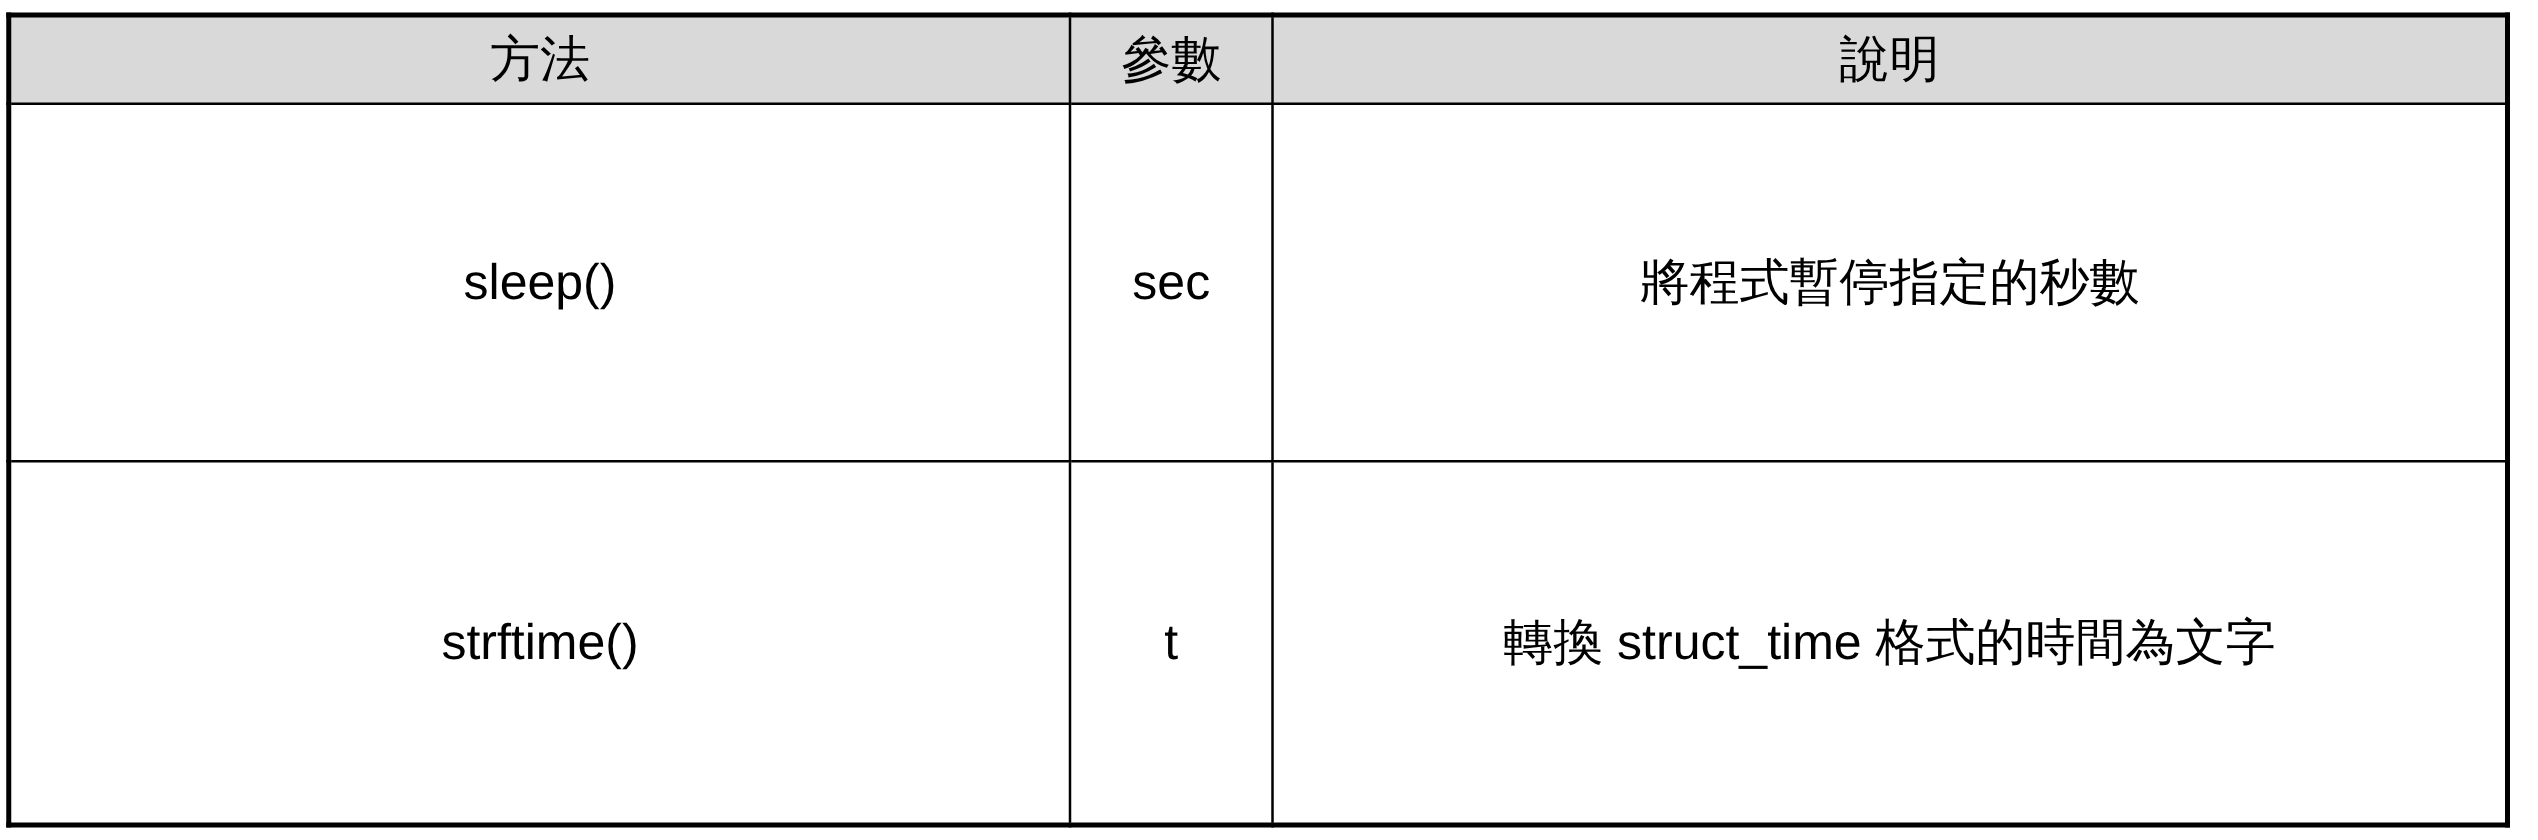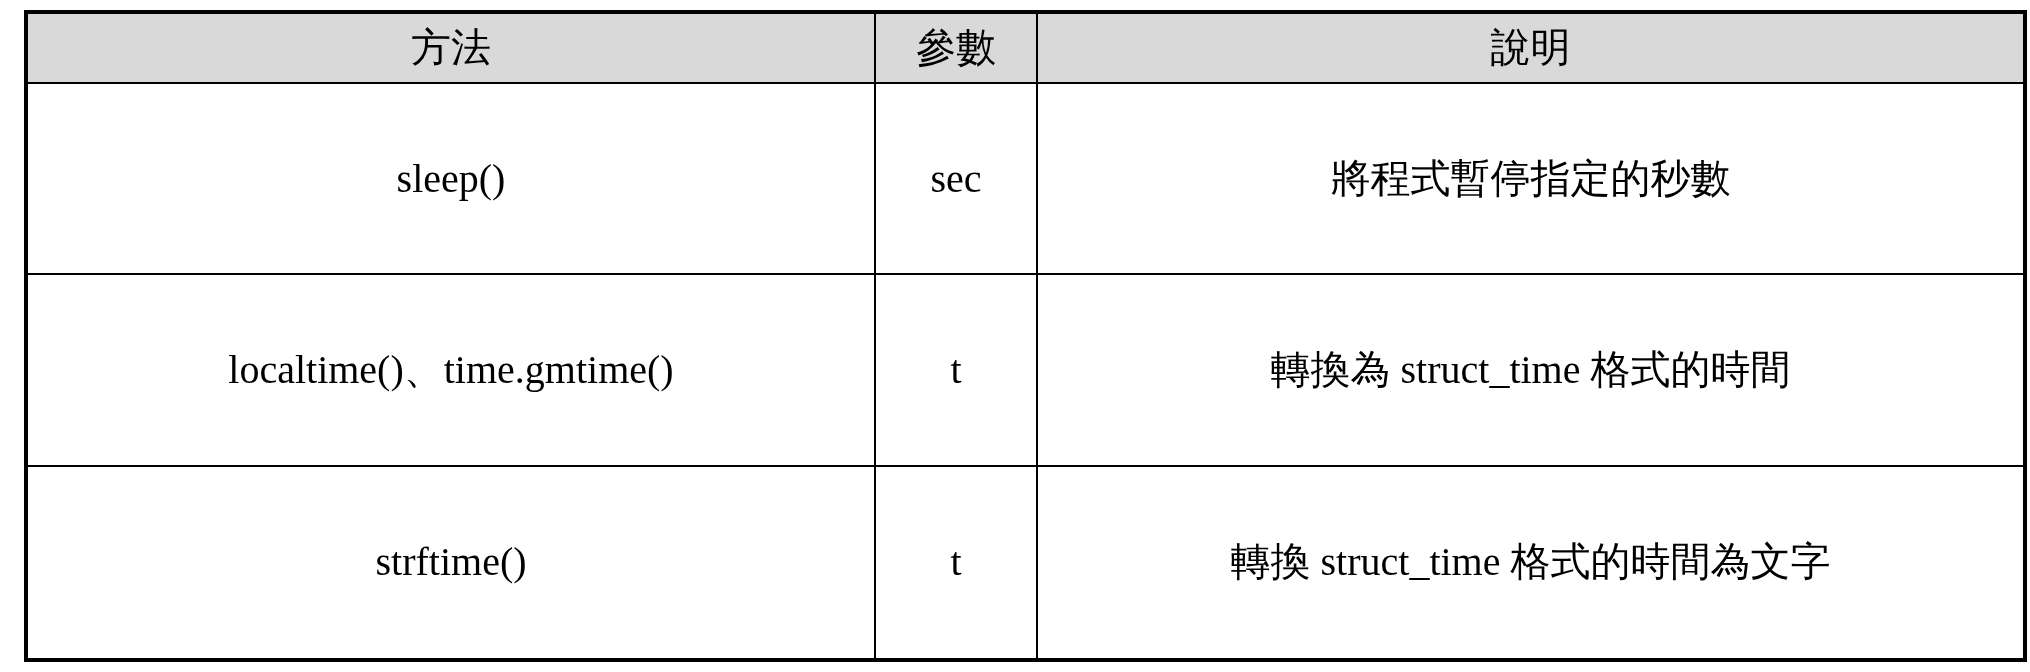--- a/index.html
+++ b/index.html
@@ -8,26 +8,25 @@
     background: #ffffff;
   }
   body {
     width: 2030px;
     height: 672px;
     font-family: "Liberation Sans", "DejaVu Sans", sans-serif;
     overflow: hidden;
   }
   .table-wrap {
     position: absolute;
-    left: 24px;
+    left: 5px;
     top: 10px;
     width: 1999px;
     height: 652px;
     box-sizing: border-box;
-    font-family: Liberation Serif, serif;
   }
   table.methods-table {
     border-collapse: collapse;
     width: 100%;
     height: 100%;
     table-layout: fixed;
     border: 4px solid #000000;
   }
   table.methods-table col.col-method  { width: 849px; }
   table.methods-table col.col-param   { width: 162px; }
@@ -75,24 +74,19 @@
         <th>說明</th>
       </tr>
     </thead>
     <tbody>
       <tr>
         <td class="cell-method">sleep()</td>
         <td class="cell-param">sec</td>
         <td class="cell-desc">將程式暫停指定的秒數</td>
       </tr>
       <tr>
-        <td class="cell-method">localtime()、time.gmtime()</td>
-        <td class="cell-param">t</td>
-        <td class="cell-desc">轉換為 struct_time 格式的時間</td>
-      </tr>
-      <tr>
         <td class="cell-method">strftime()</td>
         <td class="cell-param">t</td>
         <td class="cell-desc">轉換 struct_time 格式的時間為文字</td>
       </tr>
     </tbody>
   </table>
 </div>
 
 </body></html>

